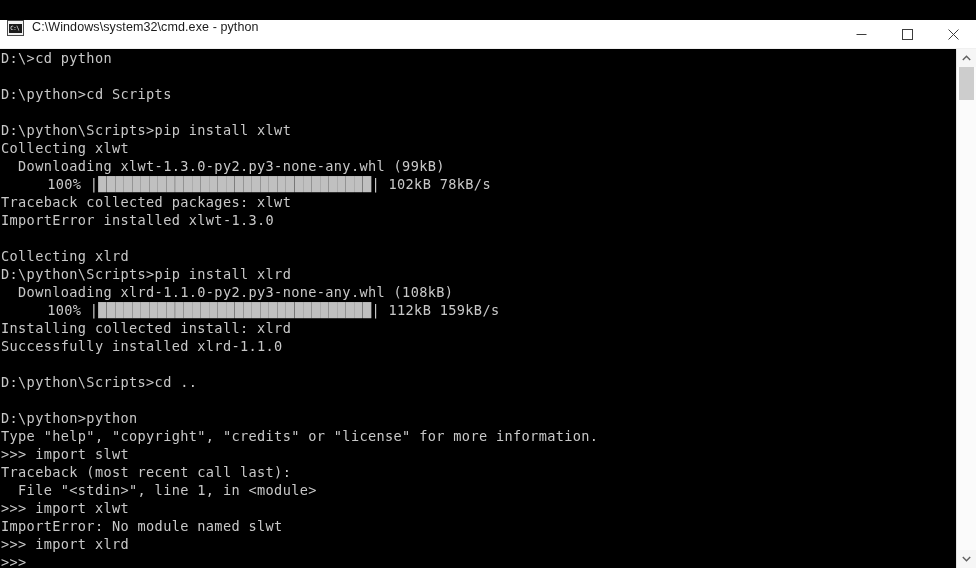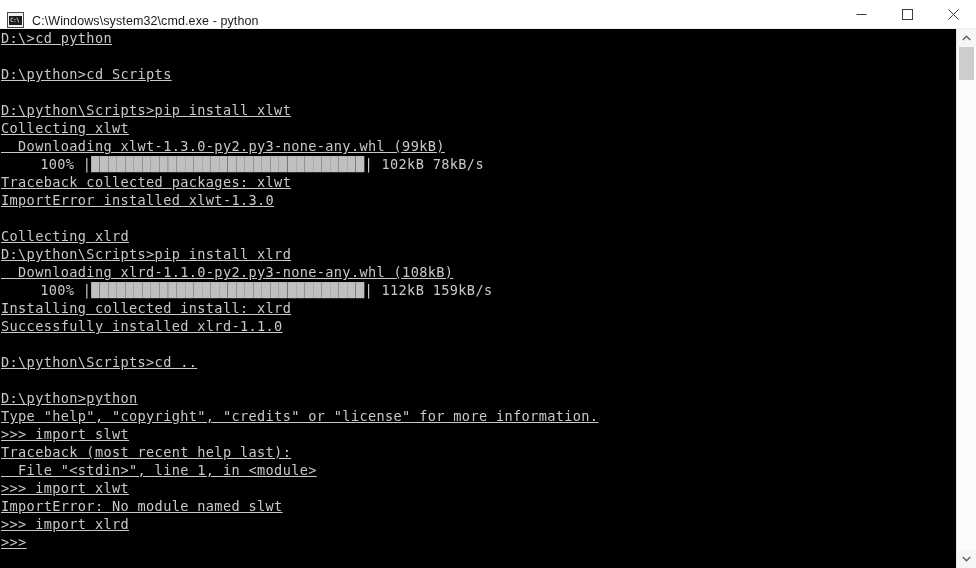--- a/index.html
+++ b/index.html
@@ -25,23 +25,24 @@
     box-sizing: border-box;
   }
 
   
   .titlebar {
     height: 28px;
     min-height: 28px;
     background: #ffffff;
     border-bottom: 1px solid #f0f0f0;
     display: flex;
-    align-items: flex-end;
+    align-items: flex-start;
     position: relative;
     user-select: none;
+    margin-top: 20px;
   }
   .title-icon {
     width: 17px;
     height: 16px;
     margin-left: 7px;
     margin-right: 8px;
     flex: 0 0 auto;
     position: relative;
     background: #f2f2f2;
     border: 1px solid #4a4a4a;
@@ -113,36 +114,35 @@
   .line {
     color: #c8c8c8;
     font-family: "DejaVu Sans Mono", monospace;
     font-size: 13.6px;
     line-height: 18px;
     height: 18px;
     white-space: pre;
     letter-spacing: 0.35px;
     padding-left: 1px;
     box-sizing: border-box;
-    text-decoration: underline;
   }
   .line.blank { color: transparent; }
 
   
   .pbar-line {
     display: flex;
     align-items: flex-end;
     height: 18px;
     line-height: 18px;
     white-space: pre;
     color: #c8c8c8;
     font-family: "DejaVu Sans Mono", monospace;
     font-size: 13.6px;
     letter-spacing: 0.35px;
-    padding-left: 6px;
+    padding-left: 13px;
     box-sizing: border-box;
   }
   .pbar-blocks {
     display: inline-block;
     color: #c0c0c0;
     font-family: "DejaVu Sans Mono", monospace;
     font-size: 13.6px;
     letter-spacing: 0.35px;
     white-space: pre;
   }
@@ -239,21 +239,21 @@
         <div class="line">  Downloading xlrd-1.1.0-py2.py3-none-any.whl (108kB)</div>
         <div class="pbar-line"><span>    100% |</span><span class="pbar-blocks">████████████████████████████████</span><span>| 112kB 159kB/s</span></div>
         <div class="line">Installing collected install: xlrd</div>
         <div class="line">Successfully installed xlrd-1.1.0</div>
         <div class="line blank"> </div>
         <div class="line">D:\python\Scripts&gt;cd ..</div>
         <div class="line blank"> </div>
         <div class="line">D:\python&gt;python</div>
         <div class="line">Type "help", "copyright", "credits" or "license" for more information.</div>
         <div class="line">&gt;&gt;&gt; import slwt</div>
-        <div class="line">Traceback (most recent help last):</div>
+        <div class="line">Traceback (most recent call last):</div>
         <div class="line">  File "&lt;stdin&gt;", line 1, in &lt;module&gt;</div>
         <div class="line">&gt;&gt;&gt; import xlwt</div>
         <div class="line">ImportError: No module named slwt</div>
         <div class="line">&gt;&gt;&gt; import xlrd</div>
         <div class="line">&gt;&gt;&gt;</div>
       </div>
 
     <div class="scrollbar">
       <div class="sb-arrow up">
         <svg width="9" height="6" viewBox="0 0 9 6">

